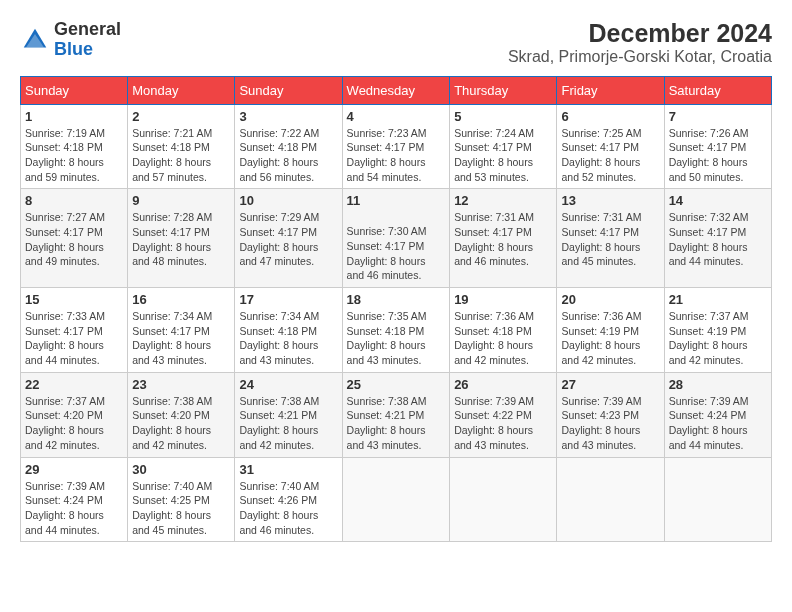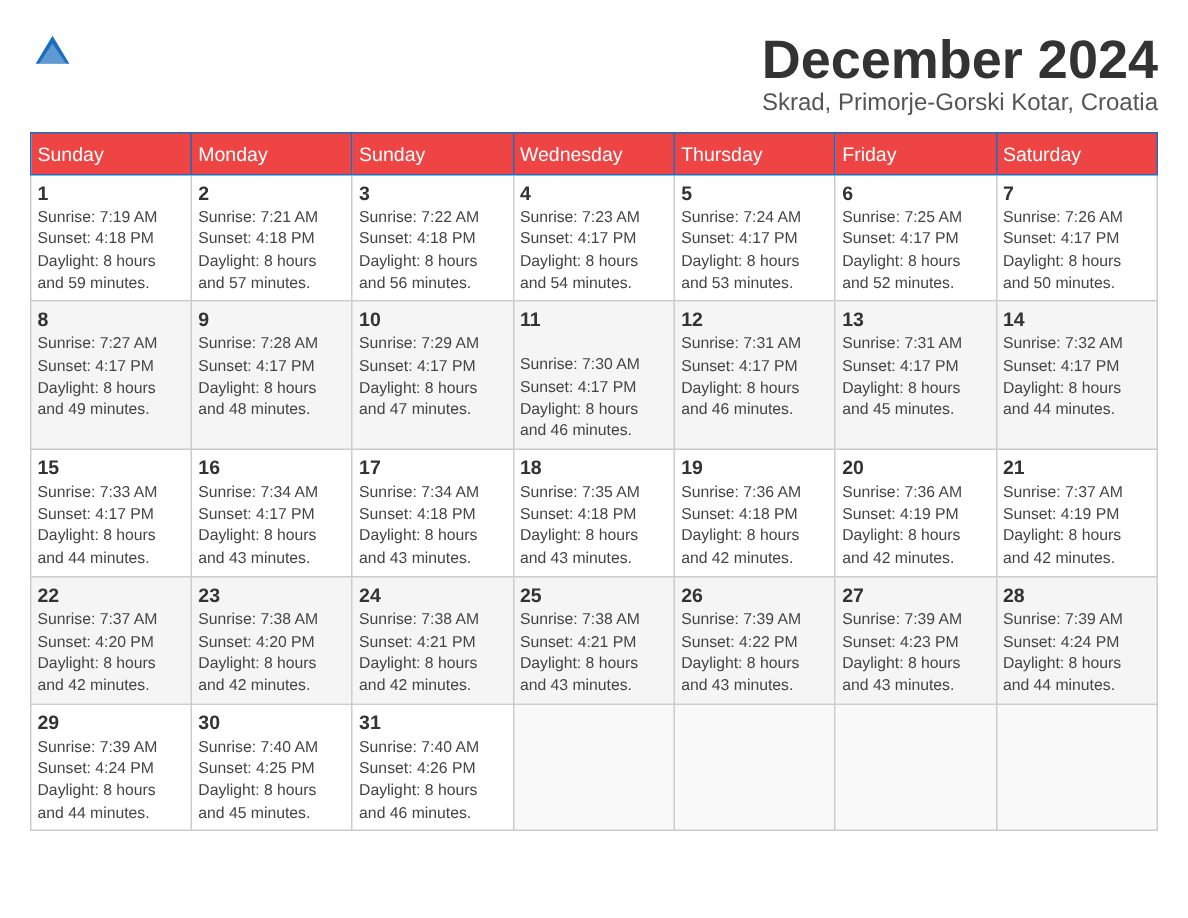--- a/index.html
+++ b/index.html
@@ -29,21 +29,21 @@
     .logo-general { color: #333; }
     .logo-blue { color: #1a6dc0; }
     .logo-icon {
       width: 30px;
       height: 30px;
     }
     .title-block {
       text-align: right;
     }
     .month-title {
-      font-size: 36px;
+      font-size: 25px;
       font-weight: bold;
       color: #333;
       line-height: 1.1;
     }
     .location {
       font-size: 16px;
       color: #555;
     }
     .calendar {
       width: 100%;
@@ -88,20 +88,24 @@
   </style>
 </head>
 <body>
 
 <div class="header">
   <div class="logo">
     <svg class="logo-icon" viewBox="0 0 40 40" xmlns="http://www.w3.org/2000/svg">
       <polygon points="20,5 35,30 5,30" fill="#1a6dc0"></polygon>
       <polygon points="20,12 32,30 8,30" fill="#fff" opacity="0.3"></polygon>
     </svg>
+    <div class="logo-text">
+      <span class="logo-general">General</span><br>
+      <span class="logo-blue">Blue</span>
+    </div>
   </div>
   <div class="title-block">
     <div class="month-title">December 2024</div>
     <div class="location">Skrad, Primorje-Gorski Kotar, Croatia</div>
   </div>
 </div>
 
 <table class="calendar">
   <thead>
     <tr id="col-headers">

